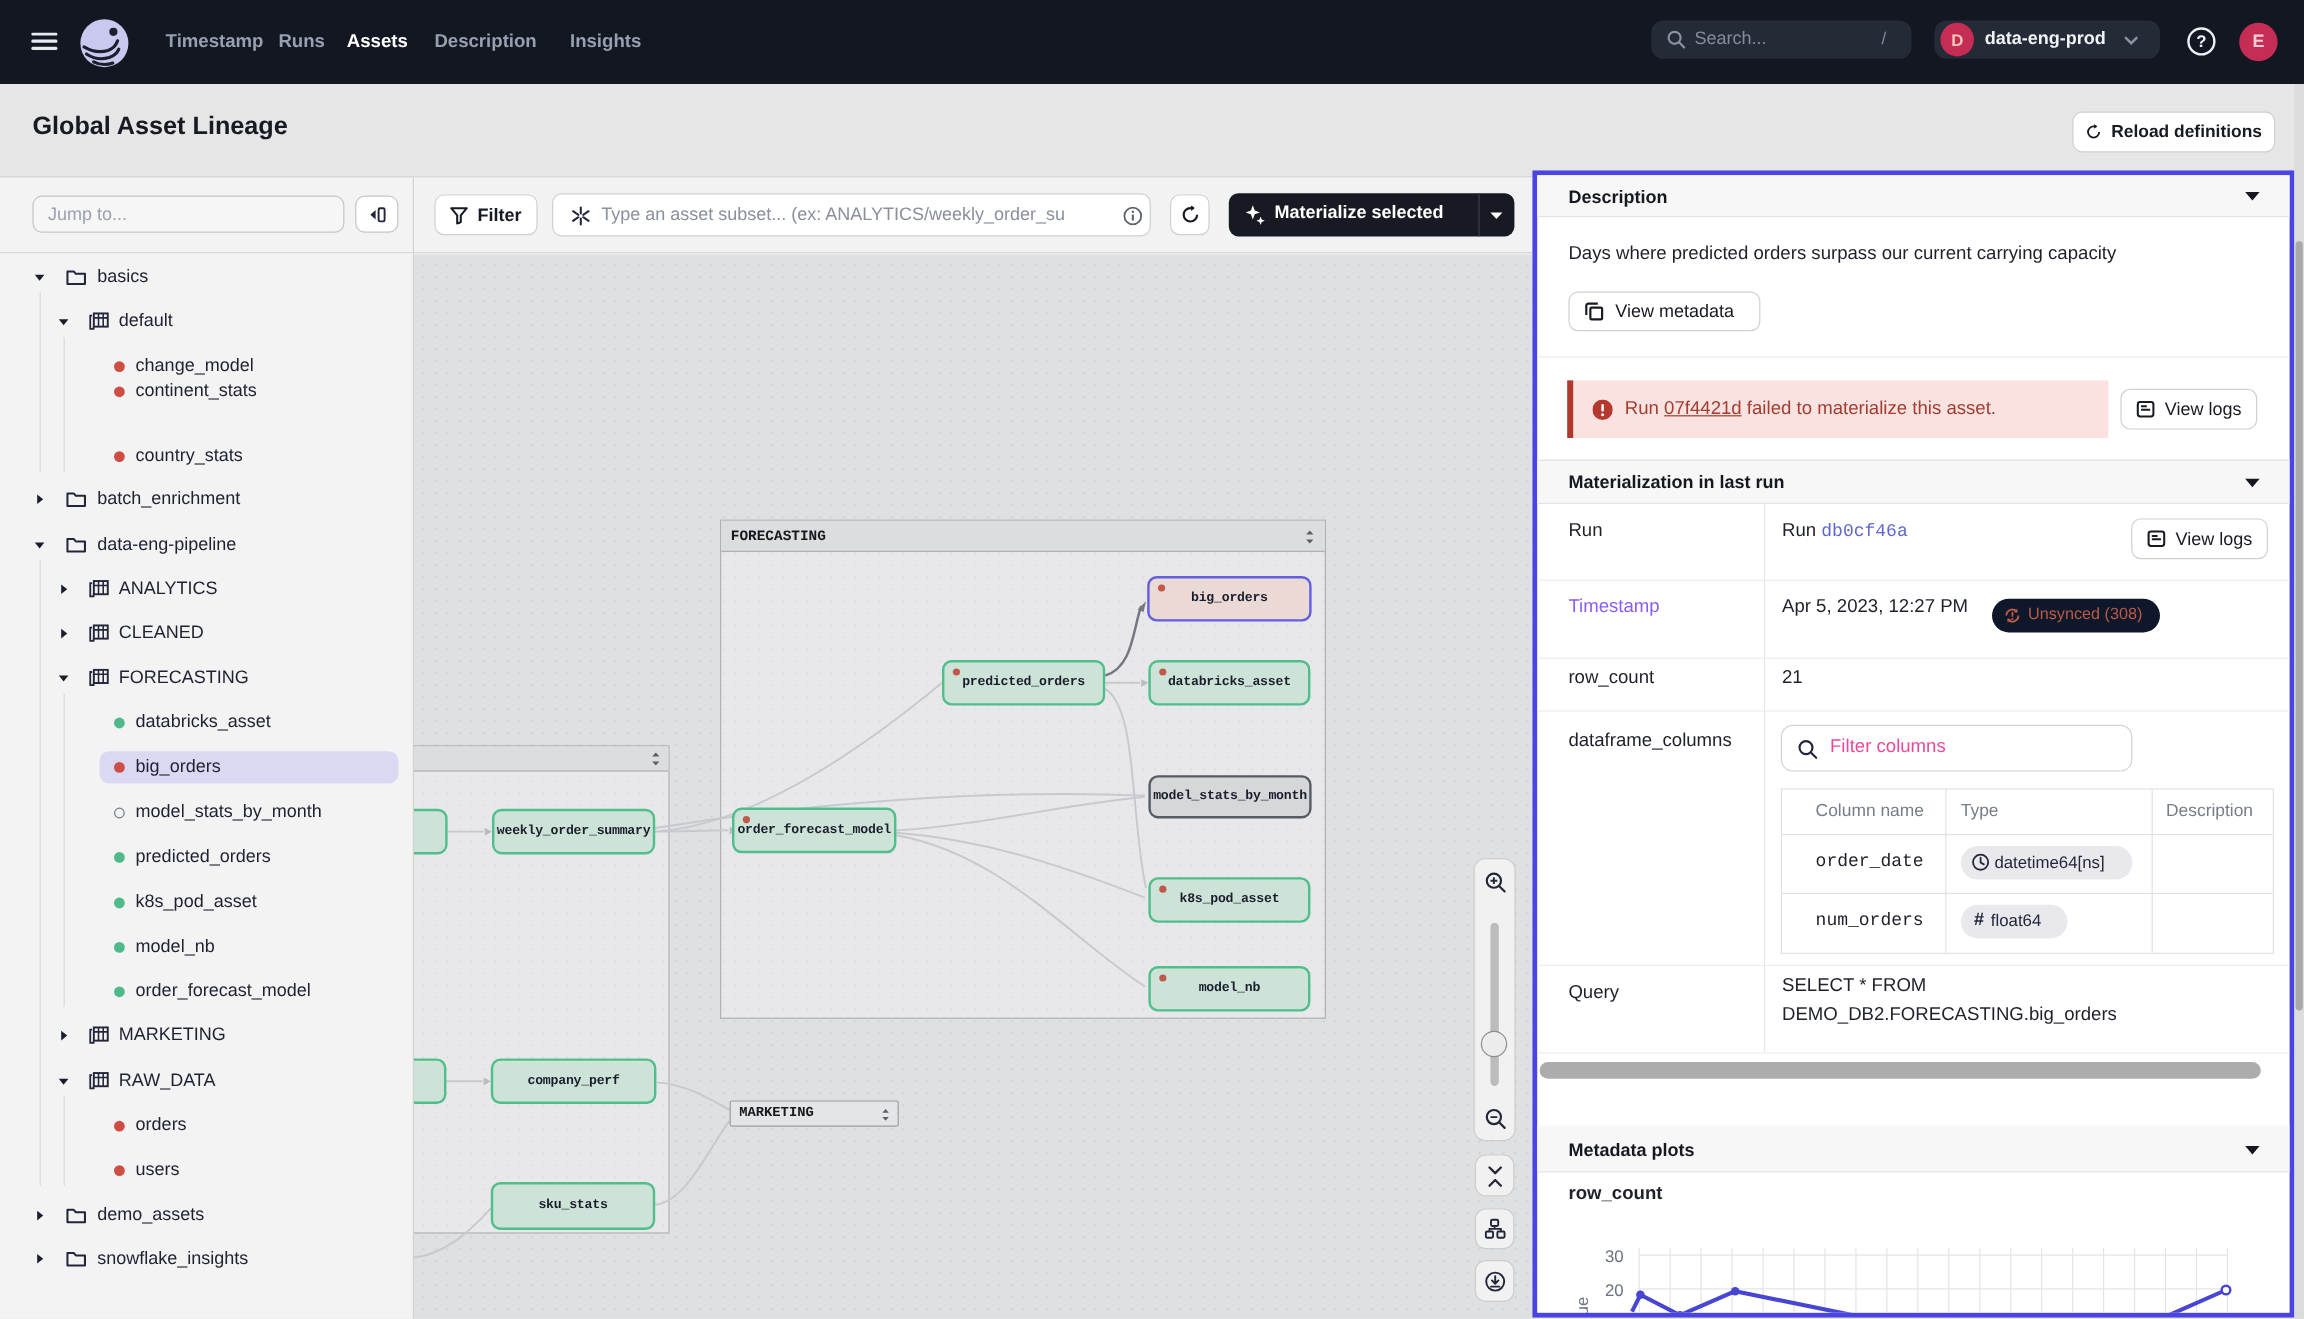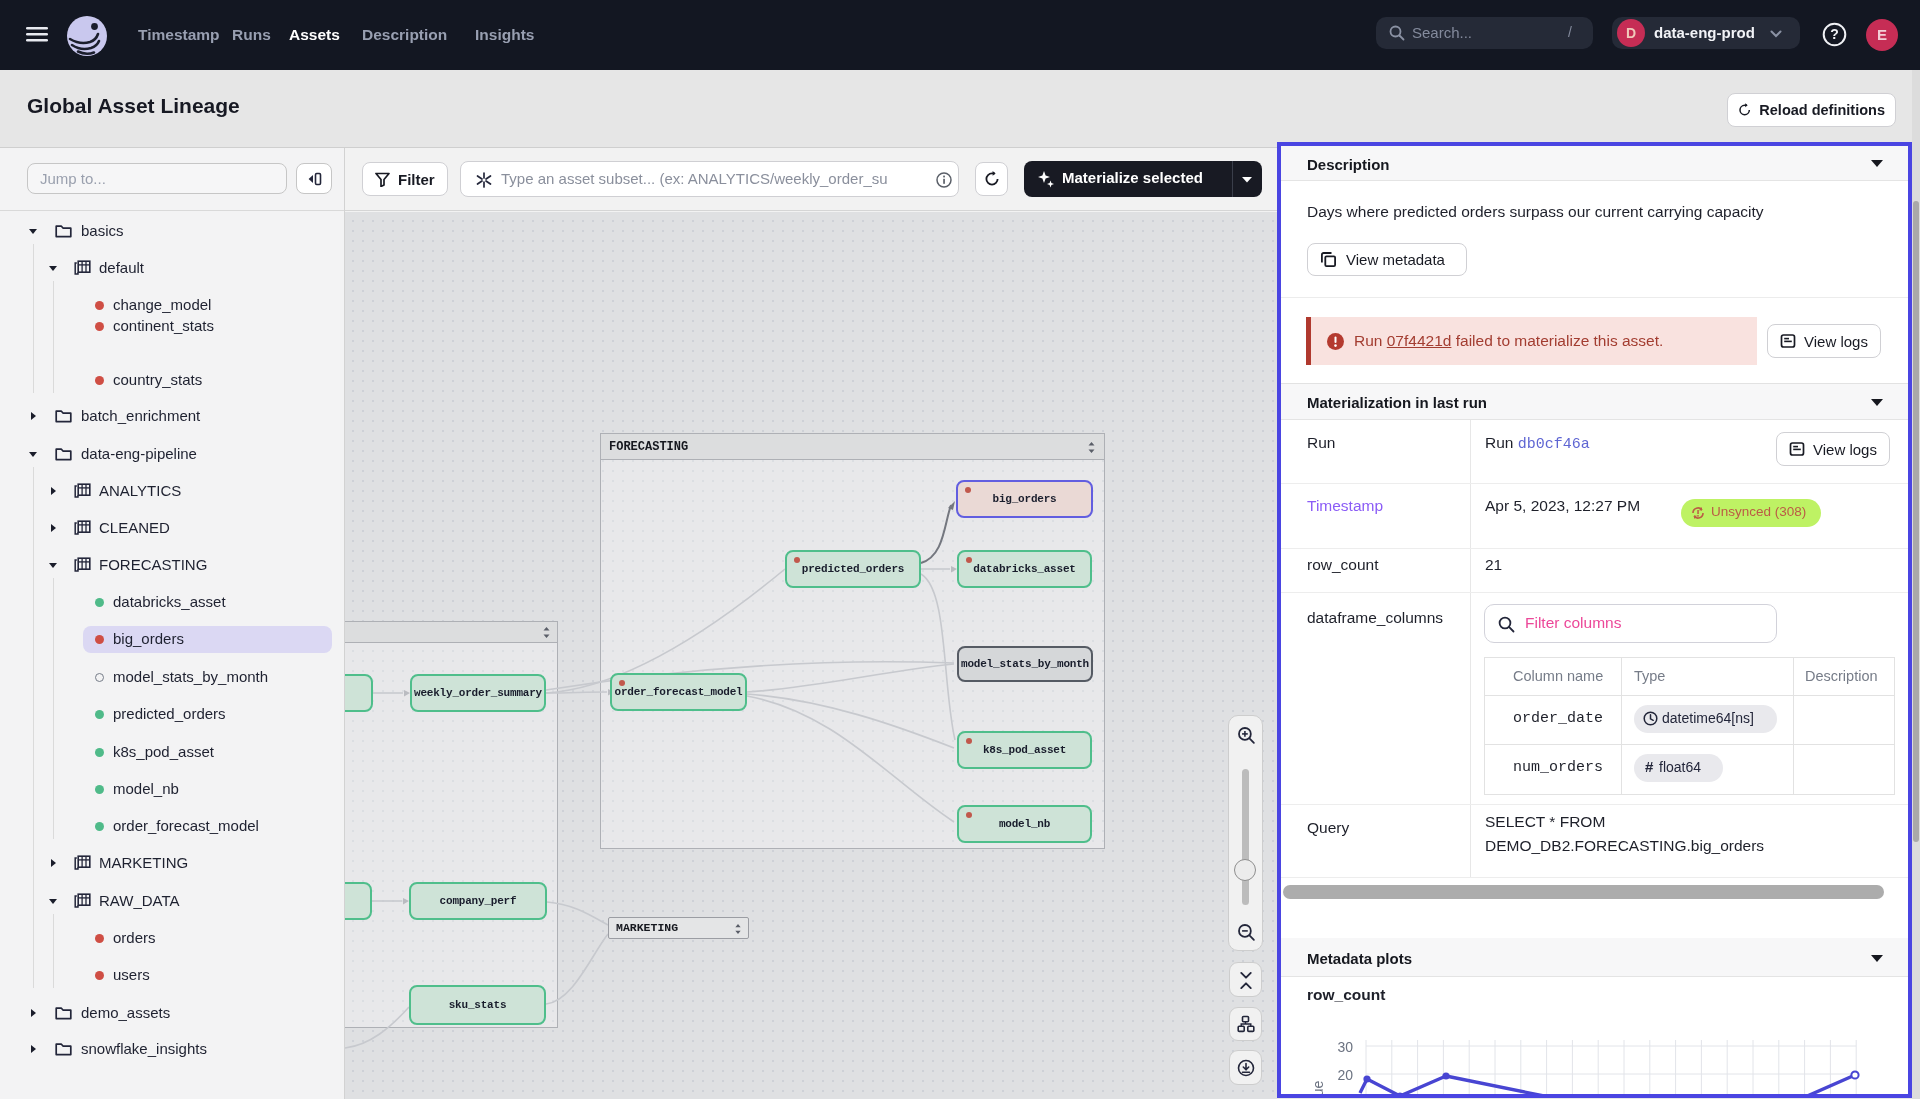--- a/index.html
+++ b/index.html
@@ -448,21 +448,21 @@
   <div class="abs" style="left:0;top:731px;width:627px;height:1px;background:#ededed;"></div>
   <span class="abs" style="left:26px;top:288px;font-size:15.5px;color:#1e202a;">Run</span>
   <span class="abs" style="left:204px;top:288px;font-size:15.5px;color:#1e202a;text-align:center;">Run <span style="font-family:'Liberation Mono',monospace;font-size:15px;color:#5f66d3">db0cf46a</span></span>
   <div class="btn abs" style="left:495px;top:286px;"><svg width="16" height="16" viewBox="0 0 16 16" style="margin-right:8px">
           <rect x="1.5" y="2" width="13" height="12" rx="2" fill="none" stroke="#181a23" stroke-width="1.7"></rect>
           <line x1="4.2" y1="5.6" x2="9" y2="5.6" stroke="#181a23" stroke-width="1.6"></line>
           <line x1="4.2" y1="8.4" x2="11.8" y2="8.4" stroke="#181a23" stroke-width="1.6"></line>
         </svg>View logs</div>
   <span class="abs" style="left:26px;top:351px;font-size:15.5px;color:#8b5cf6;">Timestamp</span>
   <span class="abs" style="left:204px;top:351px;font-size:15.5px;color:#1e202a;">Apr 5, 2023, 12:27 PM</span>
-  <div class="abs" style="left:400px;top:353px;width:140px;height:28px;background:#bef264;border-radius:14px;">
+  <div class="abs" style="left:379px;top:353px;width:140px;height:28px;background:#0f172a;border-radius:14px;">
   <svg class="abs" style="left:10px;top:7px" width="14" height="14" viewBox="0 0 14 14">
           <path d="M2,7 A5,5 0 0 1 11,4" fill="none" stroke="#bb5b45" stroke-width="1.6"></path>
           <path d="M12,7 A5,5 0 0 1 3,10" fill="none" stroke="#bb5b45" stroke-width="1.6"></path>
           <path d="M11,1 L11,4.4 L8,4.2 Z" fill="#bb5b45"></path>
           <path d="M3,13 L3,9.6 L6,9.8 Z" fill="#bb5b45"></path>
           <rect x="6.3" y="4" width="1.5" height="4" fill="#bb5b45"></rect>
           <circle cx="7" cy="9.8" r="0.9" fill="#bb5b45"></circle>
         </svg>
   <span class="abs" style="left:30px;top:5px;font-size:13.5px;color:#bb5b45;">Unsynced (308)</span>
       </div>

